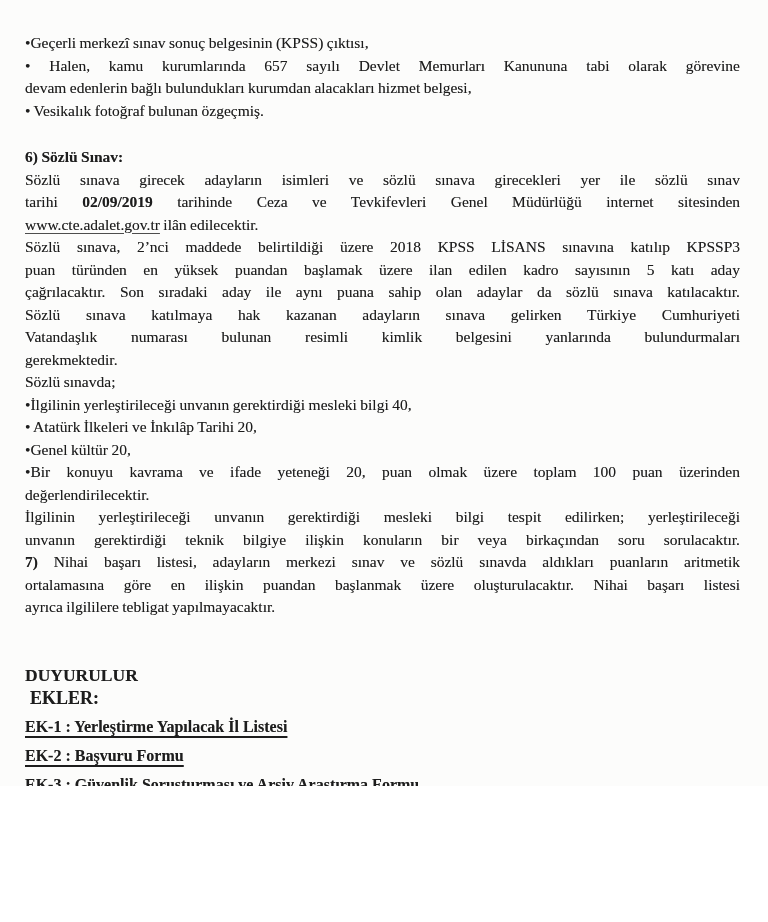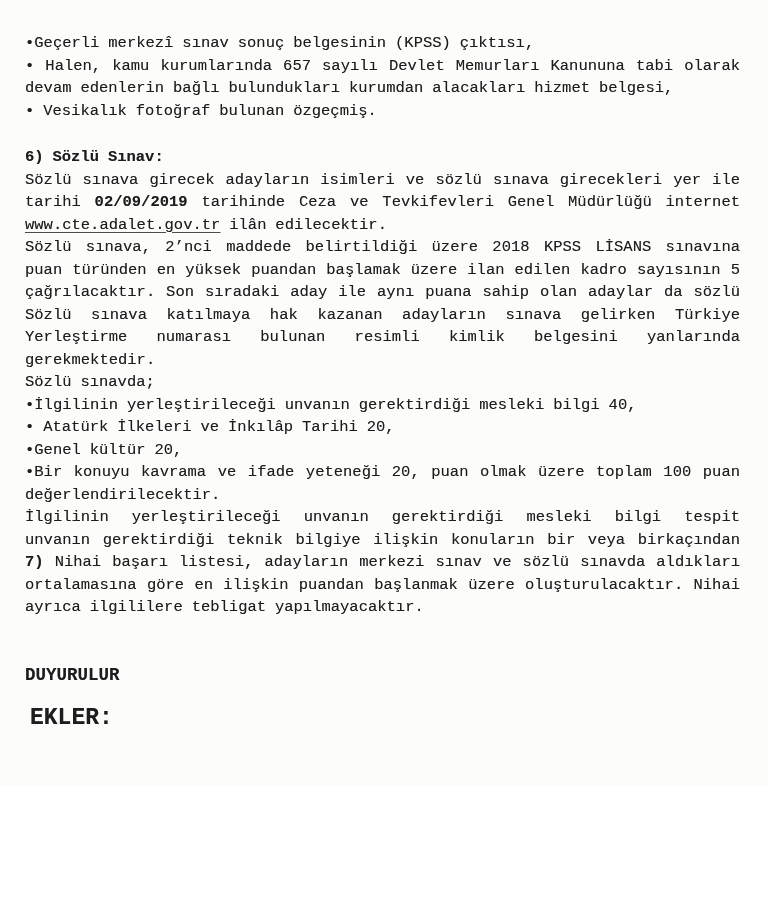--- a/index.html
+++ b/index.html
@@ -1,21 +1,21 @@
 <!DOCTYPE html>
 <html lang="tr" style="--bg: #fcfcfb; --ink: #1d1d1d;"><head>
 <meta charset="utf-8">
 <style>
   * { margin:0; padding:0; box-sizing:border-box; }
   html, body { background:#ffffff; }
   .page {
     width:768px; height:786px; overflow:hidden; position:relative;
     background: var(--bg, #fcfcfb);
     color: var(--ink, #1d1d1d);
-    font-family:Liberation Mono, monospace;
+    font-family:Liberation Serif, serif;
     text-shadow: 0 0 0.6px rgba(30,30,30,0.45); 
   }
   .margin { padding:32px 28px 0 25px; }
 
   
   .tline {
     font-size:15.5px; line-height:22.5px; height:22.5px;
     overflow:hidden; word-spacing:-0.4px; white-space:normal;
   }
   .tline.fill { text-align:justify; text-align-last:justify; }
@@ -23,21 +23,21 @@
   .u {
     text-decoration:underline;
     text-decoration-color:#4d4d4d;
     text-underline-offset:3px;
   }
 
   .announce {
     margin-top:45px; font-weight:bold; font-size:17.5px; line-height:23px;
   }
   .ekler-h {
-    margin-top:20px; padding-left:5px; font-weight:bold; font-size:23px; line-height:23px;
+    margin-top:0; padding-left:5px; font-weight:bold; font-size:18px; line-height:23px;
   }
   .attachments { margin-top:6px; }
   .ek-item {
     display:inline-block; clear:both;
     font-weight:bold; font-size:16px; line-height:22px; margin-bottom:7px;
     text-decoration:underline; text-decoration-thickness:1.8px; text-underline-offset:4px;
   }
   .ek-row { height:29px; }
 </style>
 </head>
@@ -59,21 +59,21 @@
         <div>
           <div class="tline fill"><span>Sözlü sınava girecek adayların isimleri ve sözlü sınava girecekleri yer ile sözlü sınav</span></div>
           <div class="tline fill"><span>tarihi </span><span class="b">02/09/2019</span><span> tarihinde Ceza ve Tevkifevleri Genel Müdürlüğü internet sitesinden</span></div>
           <div class="tline"><span class="u">www.cte.adalet.gov.tr</span><span> ilân edilecektir.</span></div>
         </div>
         <div>
           <div class="tline fill"><span>Sözlü sınava, 2’nci maddede belirtildiği üzere 2018 KPSS LİSANS sınavına katılıp KPSSP3</span></div>
           <div class="tline fill"><span>puan türünden en yüksek puandan başlamak üzere ilan edilen kadro sayısının 5 katı aday</span></div>
           <div class="tline fill"><span>çağrılacaktır. Son sıradaki aday ile aynı puana sahip olan adaylar da sözlü sınava katılacaktır.</span></div>
           <div class="tline fill"><span>Sözlü sınava katılmaya hak kazanan adayların sınava gelirken Türkiye Cumhuriyeti</span></div>
-          <div class="tline fill"><span>Yerleştirme numarası bulunan resimli kimlik belgesini yanlarında bulundurmaları</span></div>
+          <div class="tline fill"><span>Vatandaşlık numarası bulunan resimli kimlik belgesini yanlarında bulundurmaları</span></div>
           <div class="tline"><span>gerekmektedir.</span></div>
         </div>
         <div>
           <div class="tline"><span>Sözlü sınavda;</span></div>
         </div>
         <div>
           <div class="tline"><span>•İlgilinin yerleştirileceği unvanın gerektirdiği mesleki bilgi 40,</span></div>
           <div class="tline"><span>• Atatürk İlkeleri ve İnkılâp Tarihi 20,</span></div>
           <div class="tline"><span>•Genel kültür 20,</span></div>
           <div class="tline fill"><span>•Bir konuyu kavrama ve ifade yeteneği 20, puan olmak üzere toplam 100 puan üzerinden</span></div>
@@ -87,15 +87,26 @@
           <div class="tline fill"><span class="b">7)</span><span> Nihai başarı listesi, adayların merkezi sınav ve sözlü sınavda aldıkları puanların aritmetik</span></div>
           <div class="tline fill"><span>ortalamasına göre en ilişkin puandan başlanmak üzere oluşturulacaktır. Nihai başarı listesi</span></div>
           <div class="tline"><span>ayrıca ilgililere tebligat yapılmayacaktır.</span></div>
         </div>
       </div>
 
     <div class="announce">DUYURULUR</div>
 
     <div class="ekler-h">EKLER:</div>
 
+    <div class="attachments">
+      <div class="ek-row">
+        <span class="ek-item">EK-1 : Yerleştirme Yapılacak İl Listesi</span>
+      </div>
+      <div class="ek-row">
+        <span class="ek-item">EK-2 : Başvuru Formu</span>
+      </div>
+      <div class="ek-row">
+        <span class="ek-item">EK-3 : Güvenlik Soruşturması ve Arşiv Araştırma Formu</span>
+      </div>
+    </div>
 
   </div>
 </div>
 
 </body></html>

